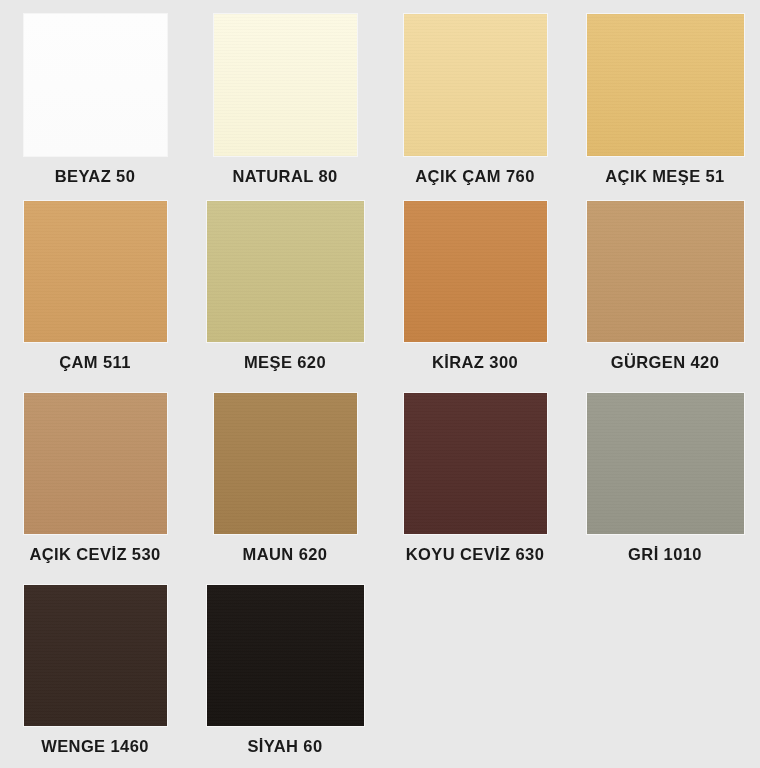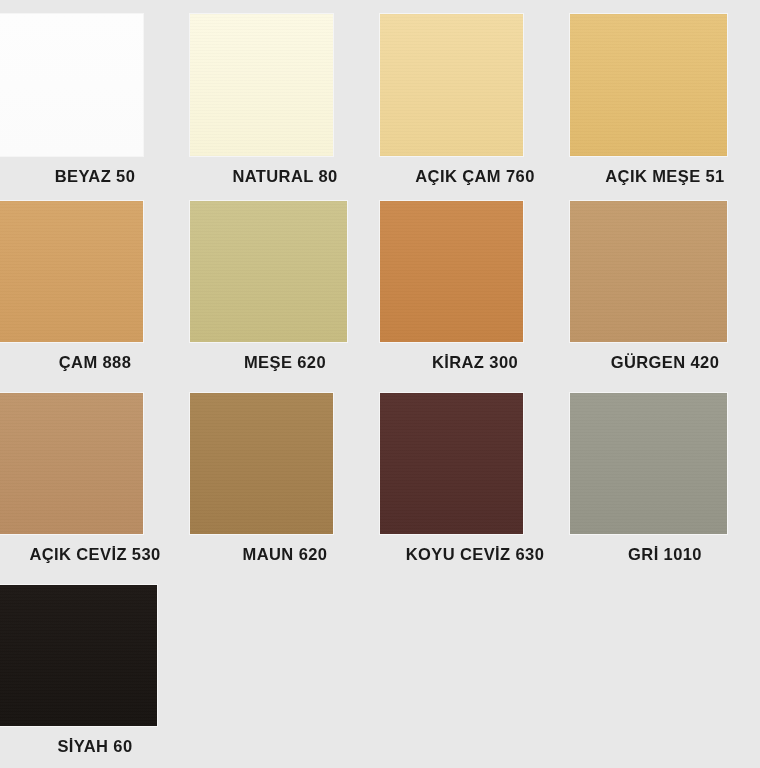--- a/index.html
+++ b/index.html
@@ -18,20 +18,21 @@
     height: 768px;
     display: grid;
     grid-template-columns: repeat(4, 1fr);
     grid-template-rows: repeat(4, 1fr);
     box-sizing: border-box;
   }
   .swatch-cell {
     position: relative;
     display: flex;
     flex-direction: column;
+    align-items: center;
     justify-content: flex-start;
     box-sizing: border-box;
   }
   .chip {
     width: 143px;
     height: 142px;
     margin-top: 14px;
     box-shadow: 0 0 0 1px rgba(255,255,255,0.55);
     background-repeat: no-repeat;
     position: relative;
@@ -87,21 +88,21 @@
     <div class="swatch-cell r0">
       <div class="chip" style="background: linear-gradient(rgb(242, 219, 163) 0%, rgb(236, 210, 147) 100%);"></div>
       <div class="caption">AÇIK ÇAM 760</div>
     </div>
     <div class="swatch-cell r0">
       <div class="chip wide" style="background: linear-gradient(rgb(231, 196, 124) 0%, rgb(224, 185, 108) 100%);"></div>
       <div class="caption">AÇIK MEŞE 51</div>
     </div>
     <div class="swatch-cell r1">
       <div class="chip" style="background: linear-gradient(rgb(214, 166, 106) 0%, rgb(207, 156, 95) 100%);"></div>
-      <div class="caption">ÇAM 888</div>
+      <div class="caption">ÇAM 511</div>
     </div>
     <div class="swatch-cell r1">
       <div class="chip wide" style="background: linear-gradient(rgb(205, 196, 142) 0%, rgb(198, 187, 129) 100%);"></div>
       <div class="caption">MEŞE 620</div>
     </div>
     <div class="swatch-cell r1">
       <div class="chip" style="background: linear-gradient(rgb(203, 139, 79) 0%, rgb(196, 130, 68) 100%);"></div>
       <div class="caption">KİRAZ 300</div>
     </div>
     <div class="swatch-cell r1">
@@ -118,16 +119,20 @@
     </div>
     <div class="swatch-cell r3">
       <div class="chip" style="background: linear-gradient(rgb(88, 51, 47) 0%, rgb(80, 45, 41) 100%);"></div>
       <div class="caption">KOYU CEVİZ 630</div>
     </div>
     <div class="swatch-cell r3">
       <div class="chip wide" style="background: linear-gradient(rgb(156, 156, 143) 0%, rgb(148, 148, 135) 100%);"></div>
       <div class="caption">GRİ 1010</div>
     </div>
     <div class="swatch-cell r3">
+      <div class="chip" style="background: linear-gradient(rgb(60, 45, 38) 0%, rgb(54, 40, 33) 100%);"></div>
+      <div class="caption">WENGE 1460</div>
+    </div>
+    <div class="swatch-cell r3">
       <div class="chip wide" style="background: linear-gradient(rgb(30, 25, 22) 0%, rgb(24, 20, 17) 100%);"></div>
       <div class="caption">SİYAH 60</div>
     </div>
   </div>
 
 </body></html>

